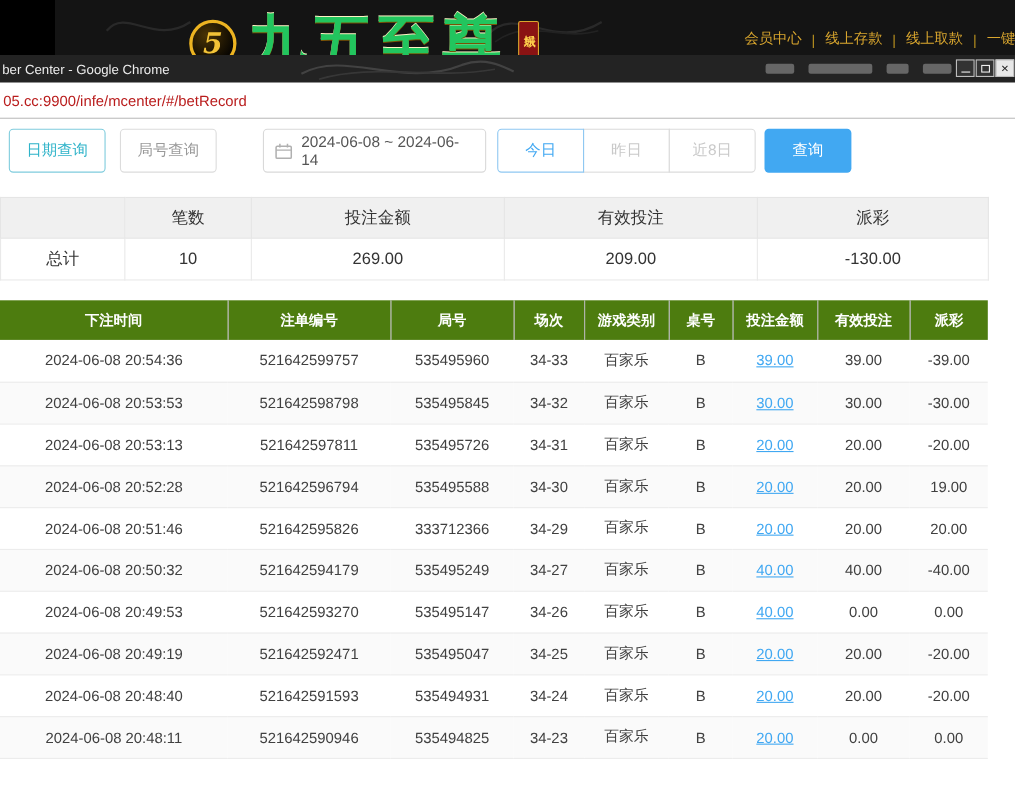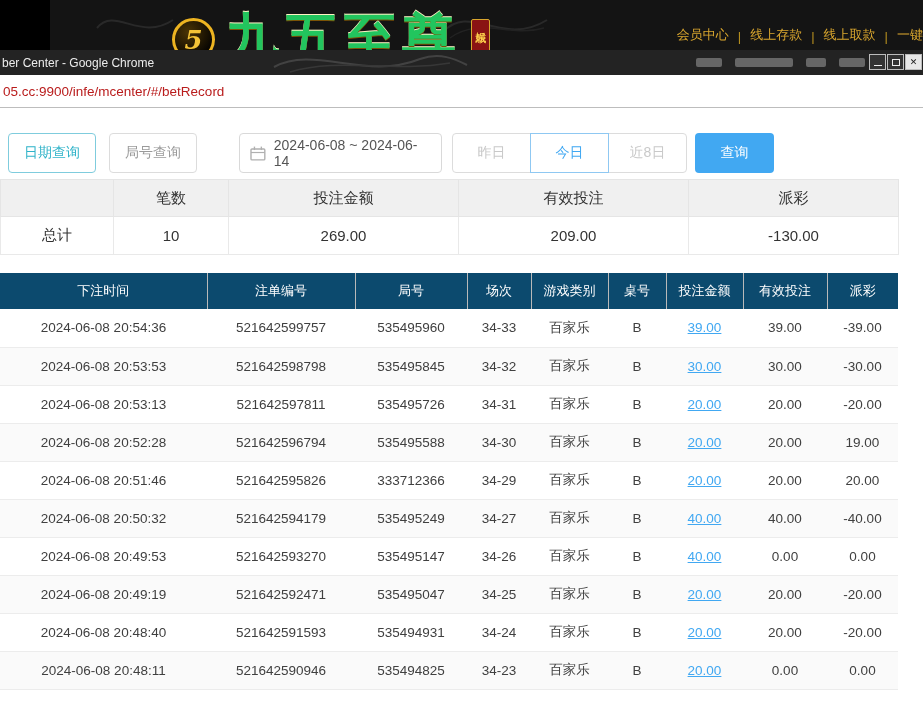--- a/index.html
+++ b/index.html
@@ -38,21 +38,21 @@
   .win-btn .min-glyph { width:8px; height:1px; background:currentColor; display:block; margin-top:6px; }
   .win-btn .box-glyph { width:8px; height:7px; border:1px solid currentColor; display:block; }
   .win-btn.close { background:#e8e8e8; color:#222; }
 
   
   .urlbar { height:33px; background:#fff; border-bottom:1px solid #bdbdbd; display:flex;
     align-items:center; padding-left:3px; }
   .url-text { font-size:13.5px; color:#b91c1c; }
 
   
-  .filters { margin:25px 0 0 8px; display:flex; align-items:flex-start; height:24px; }
+  .filters { margin:25px 0 0 8px; display:flex; align-items:flex-end; height:24px; }
   .btn-outline { height:40px; padding:0 15px; border:1px solid #dcdcdc; border-radius:4px;
     background:#fff; font-size:14px; display:flex; align-items:center; cursor:pointer; color:#9a9a9a; }
   .btn-date { color:#2fb3c9; border-color:#7fccdd; margin-right:13px; }
   .date-input { margin-left:42px; height:40px; width:203px; border:1px solid #d9d9d9; border-radius:4px;
     display:flex; align-items:center; gap:8px; padding:0 10px; font-size:14px; color:#555; background:#fff; cursor:text; }
   .quick-group { display:flex; margin-left:10px; }
   .quick { height:40px; width:79px; border:1px solid #dcdcdc; background:#fff; font-size:14px;
     color:#c9c9c9; display:flex; align-items:center; justify-content:center; cursor:pointer; }
   .quick + .quick { margin-left:-1px; }
   .quick:first-child { border-radius:4px 0 0 4px; }
@@ -63,21 +63,21 @@
     justify-content:center; cursor:pointer; }
 
   
   table { border-collapse:collapse; table-layout:fixed; }
   .summary-table { width:898px; margin-top:22px; font-size:15px; text-align:center; }
   .summary-table th { background:#f0f0f0; font-weight:400; height:37px; border:1px solid #e5e5e5; color:#333; }
   .summary-table td { height:38px; border:1px solid #e9e9e9; color:#333; background:#fff; }
 
   
   .bet-table { width:898px; margin-top:18px; font-size:13.5px; text-align:center; }
-  .bet-table thead th { background:#0c4a6e; color:#fff; font-weight:400; font-size:13px; height:36px;
+  .bet-table thead th { background:#4d7c0f; color:#fff; font-weight:700; font-size:13px; height:36px;
     border-right:1px solid #b9b9b9; }
   .bet-table thead th:last-child { border-right:none; }
   .bet-table tbody td { height:38px; border-bottom:1px solid #ececec; color:#404040; }
   .bet-table tbody tr:nth-child(even) { background:#fafafa; }
   .bet-link { color:#41a8f2; text-decoration:underline; cursor:pointer; }
   .neg { color:#e4393c; }
 </style>
 </head>
 <body>
 
@@ -143,22 +143,22 @@
     <div class="date-input">
       <svg width="16" height="15" viewBox="0 0 16 15">
         <rect x="1" y="3" width="14" height="11" rx="1" fill="none" stroke="#b0b0b0" stroke-width="1.4"></rect>
         <line x1="4.5" y1="0.5" x2="4.5" y2="4" stroke="#b0b0b0" stroke-width="1.4"></line>
         <line x1="11.5" y1="0.5" x2="11.5" y2="4" stroke="#b0b0b0" stroke-width="1.4"></line>
         <line x1="1" y1="6.5" x2="15" y2="6.5" stroke="#b0b0b0" stroke-width="1.2"></line>
       </svg>
       <span>2024-06-08 ~ 2024-06-14</span>
     </div>
     <div class="quick-group">
+      <button class="quick active">今日</button>
       <button class="quick">昨日</button>
-      <button class="quick active">今日</button>
       <button class="quick">近8日</button>
     </div>
     <button class="btn-search">查询</button>
   </div>
 
   <table class="summary-table">
     <colgroup>
       <col style="width:113px">
         <col style="width:115px">
         <col style="width:230px">

